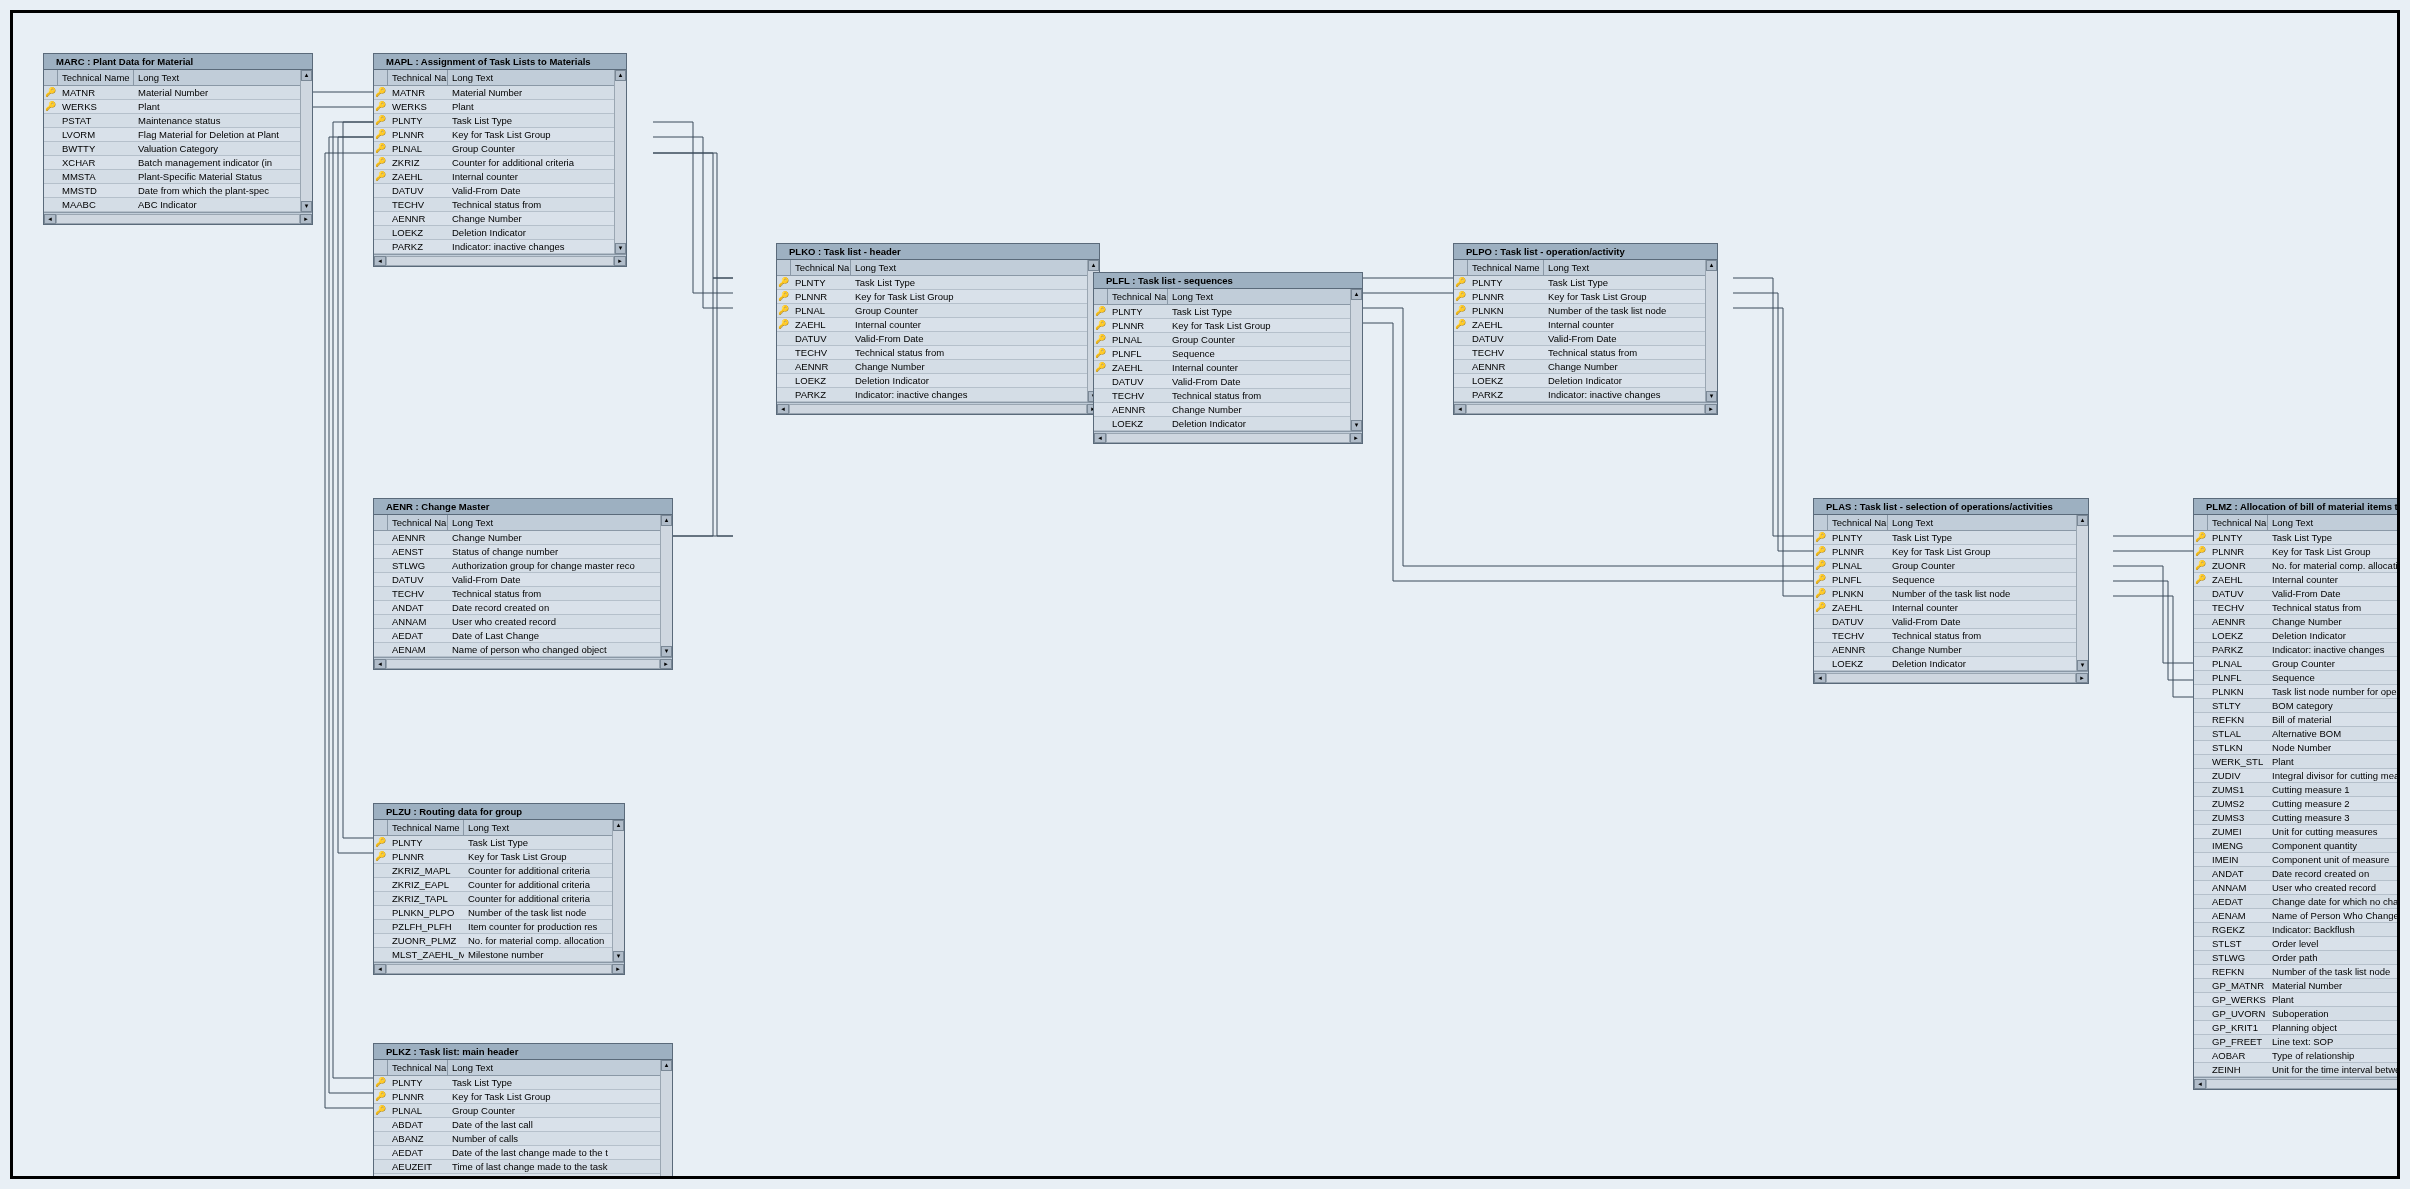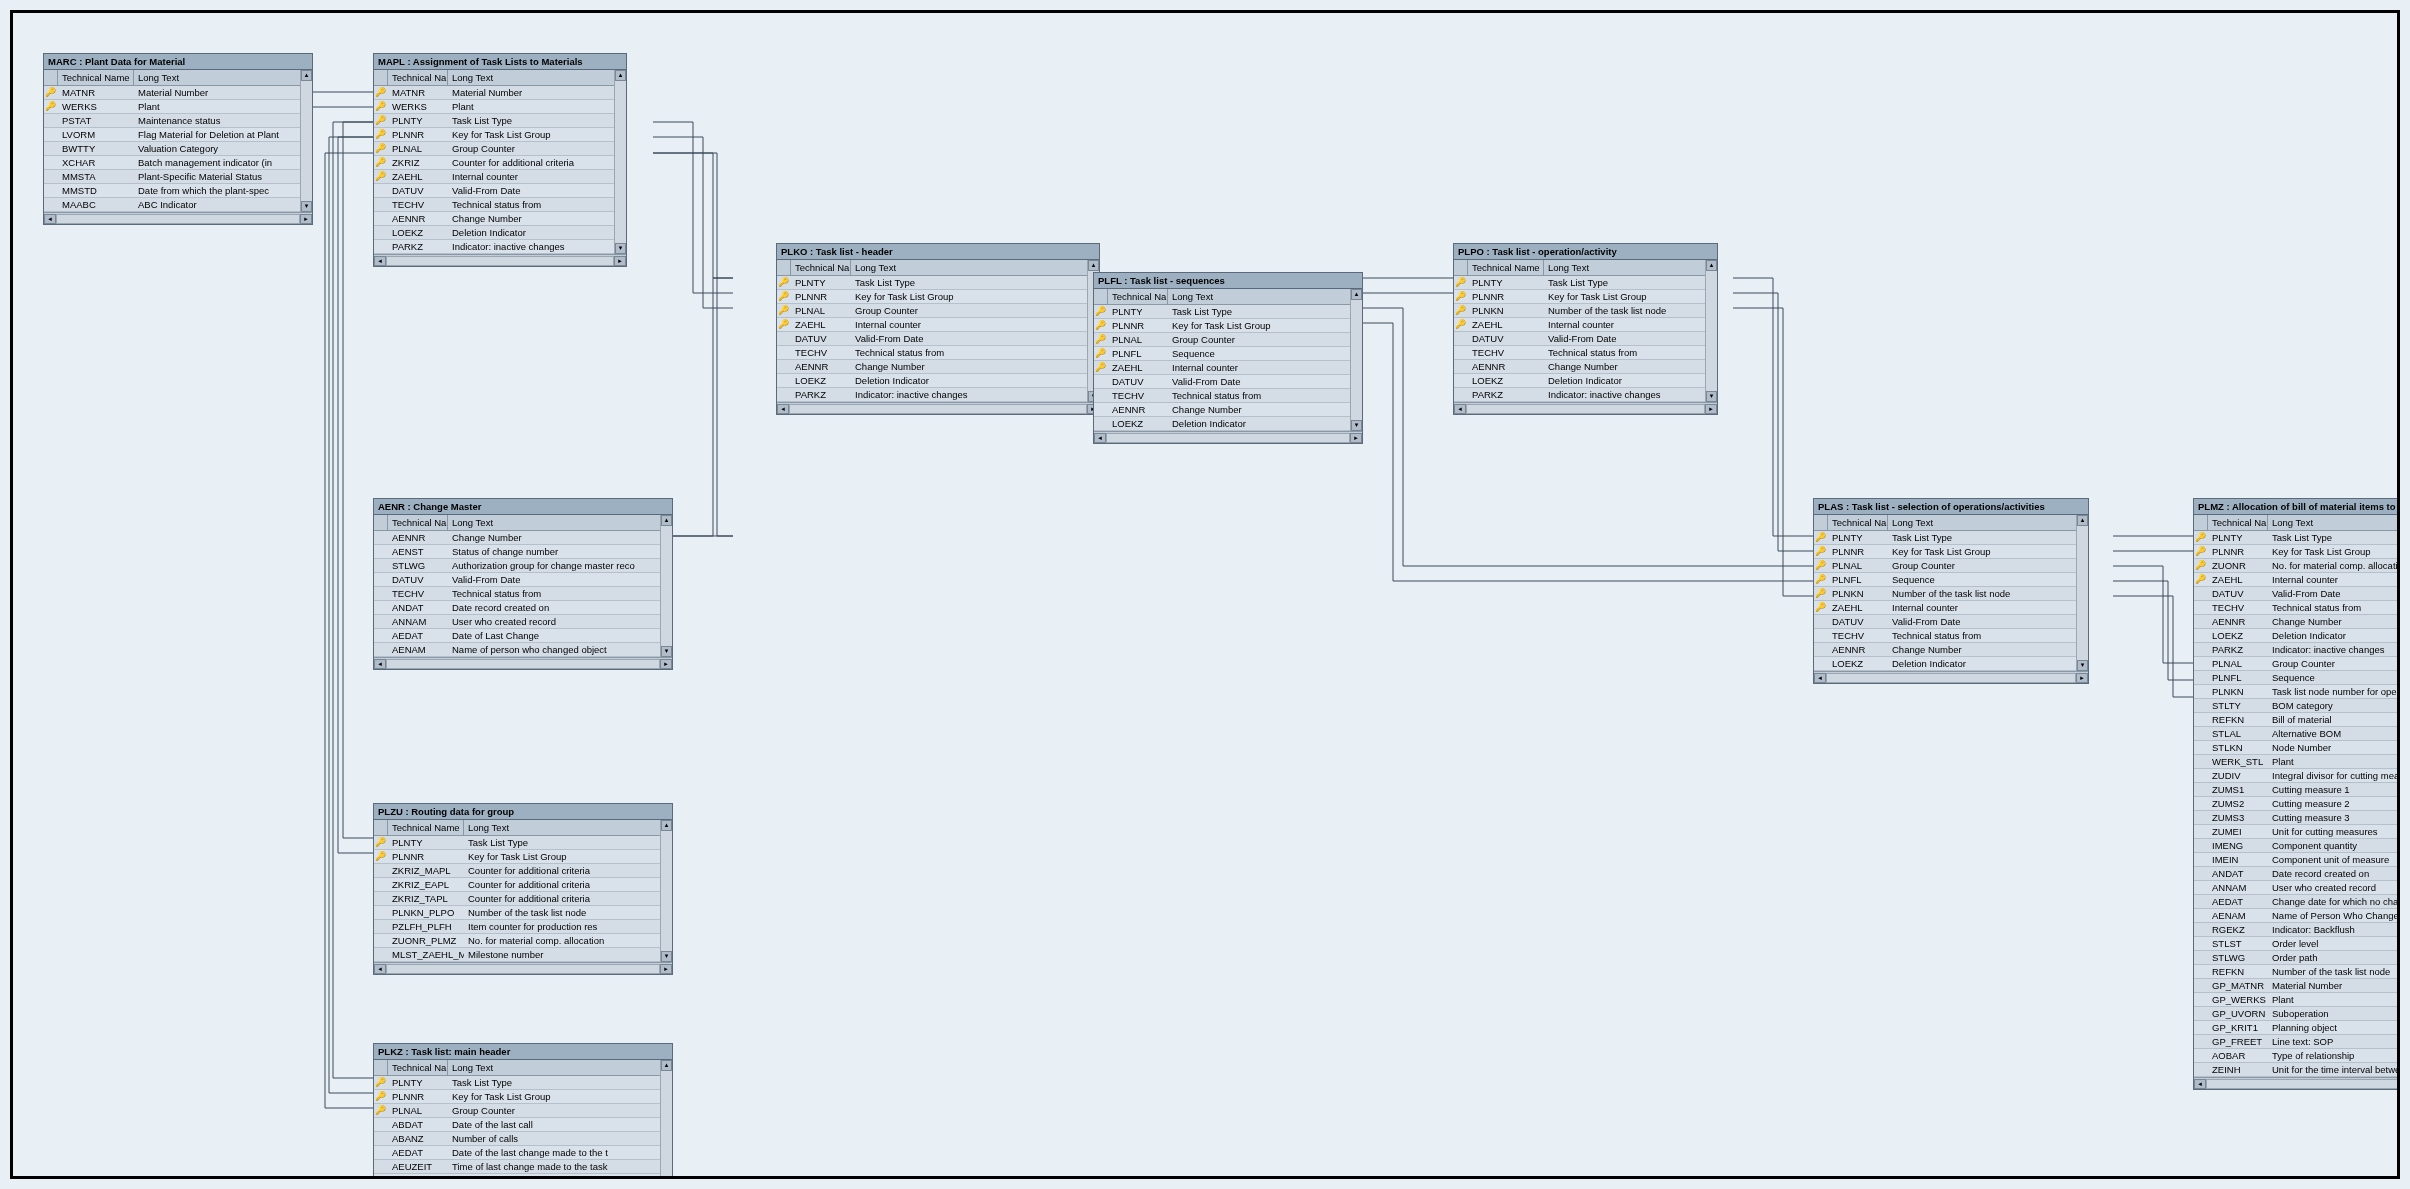--- a/index.html
+++ b/index.html
@@ -21,21 +21,21 @@
 .entity-box {
   position: absolute;
   background: #d4dde6;
   border: 1px solid #5a6a7a;
   font-size: 9.5px;
 }
 .entity-title {
   background: #9db0c1;
   color: #000;
   font-weight: bold;
-  padding: 2px 4px;
+  padding: 2px 12px;
   border-bottom: 1px solid #5a6a7a;
   white-space: nowrap;
   overflow: hidden;
 }
 .entity-header-row {
   display: flex;
   background: #c1cdd9;
   border-bottom: 1px solid #8a98a6;
 }
 .entity-header-row > div {
@@ -333,21 +333,21 @@
           <div class="sb-btn">▴</div>
           <div class="sb-track"></div>
           <div class="sb-btn">▾</div>
         </div>
         <div class="scroll-h">
           <div class="sb-btn">◂</div>
           <div class="sb-track"></div>
           <div class="sb-btn">▸</div>
         </div>
       </div>
-      <div class="entity-box" style="left: 360px; top: 790px; width: 300px;">
+      <div class="entity-box" style="left: 360px; top: 790px; width: 252px;">
         <div class="entity-title">PLZU : Routing data for group</div>
         <div class="entity-header-row">
           <div class="col-icon"></div>
           <div class="col-tech">Technical Name</div>
           <div class="col-long">Long Text</div>
         </div>
         <div class="entity-rows" style="max-height: 146px;">
           <div class="entity-row">
             <div class="col-icon"><span class="key-icon">🔑</span></div>
             <div class="col-tech">PLNTY</div>

